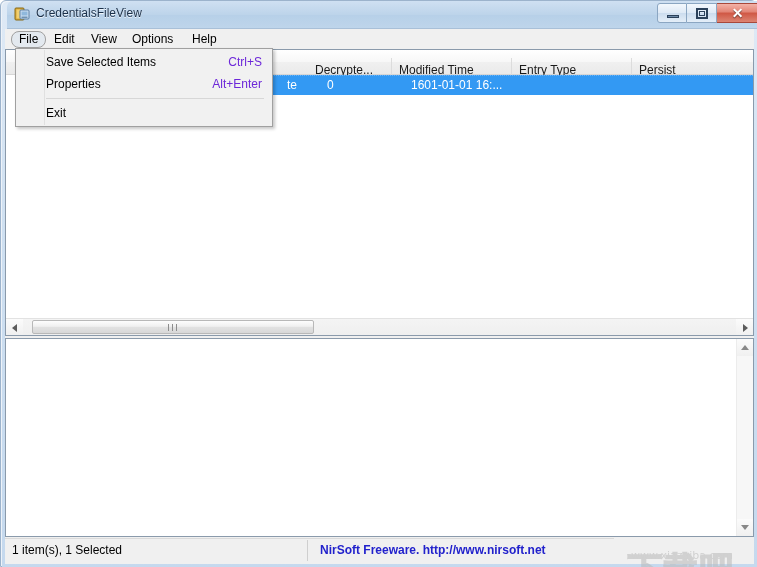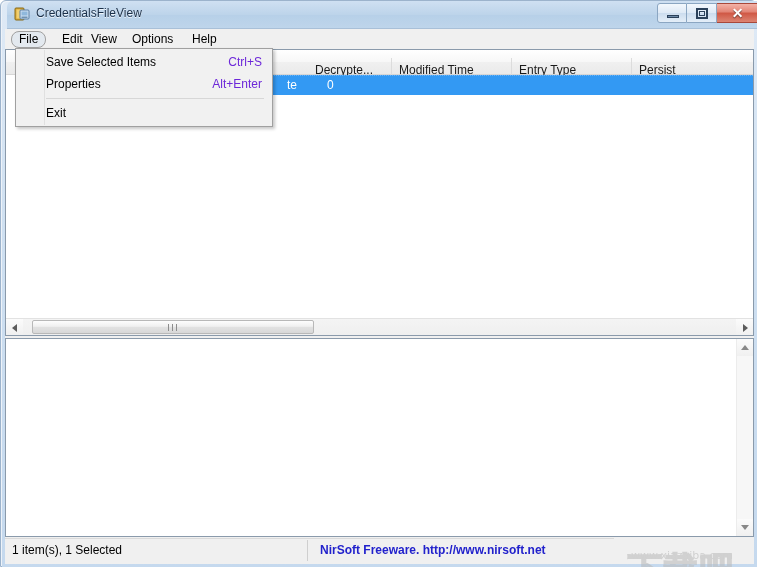--- a/index.html
+++ b/index.html
@@ -479,38 +479,39 @@
     </div>
     <div class="winbtn" id="btn-close">
       <span class="glyph-close">✕</span>
     </div>
   </div>
 
   <div id="client">
 
     <div id="menubar">
       <div class="menu-item active" style="left:6px;">File</div>
-      <div class="menu-item" style="left:42px;margin-left:8px;">Edit</div>
+      <div class="menu-item" style="left:42px;">Edit</div>
       <div class="menu-item" style="left:79px;">View</div>
       <div class="menu-item" style="left:120px;">Options</div>
       <div class="menu-item" style="left:180px;">Help</div>
     </div>
 
     <div id="listpanel">
       <div id="lv-header">
         <div class="lv-col" style="left:302px; width:84px;">Decrypte...</div>
         <div class="lv-col" style="left:386px; width:120px;">Modified Time</div>
         <div class="lv-col" style="left:506px; width:120px;">Entry Type</div>
         <div class="lv-col" style="left:626px; width:121px; border-right:none;">Persist</div>
       </div>
 
       <div id="lv-rows">
         <div class="lv-row">
           <div class="lv-cell" style="left:262px; width:40px;">te</div>
           <div class="lv-cell" style="left:302px; width:84px;">0</div>
+          <div class="lv-cell" style="left:386px; width:120px;">1601-01-01 16:...</div>
           <div class="lv-cell" style="left:506px; width:120px;"></div>
           <div class="lv-cell" style="left:626px; width:121px;"></div>
         </div>
       </div>
 
       <div id="lv-hscroll">
         <div class="sb-arrow" id="sb-left">
           <span class="tri"></span>
         </div>
         <div id="sb-thumb">

